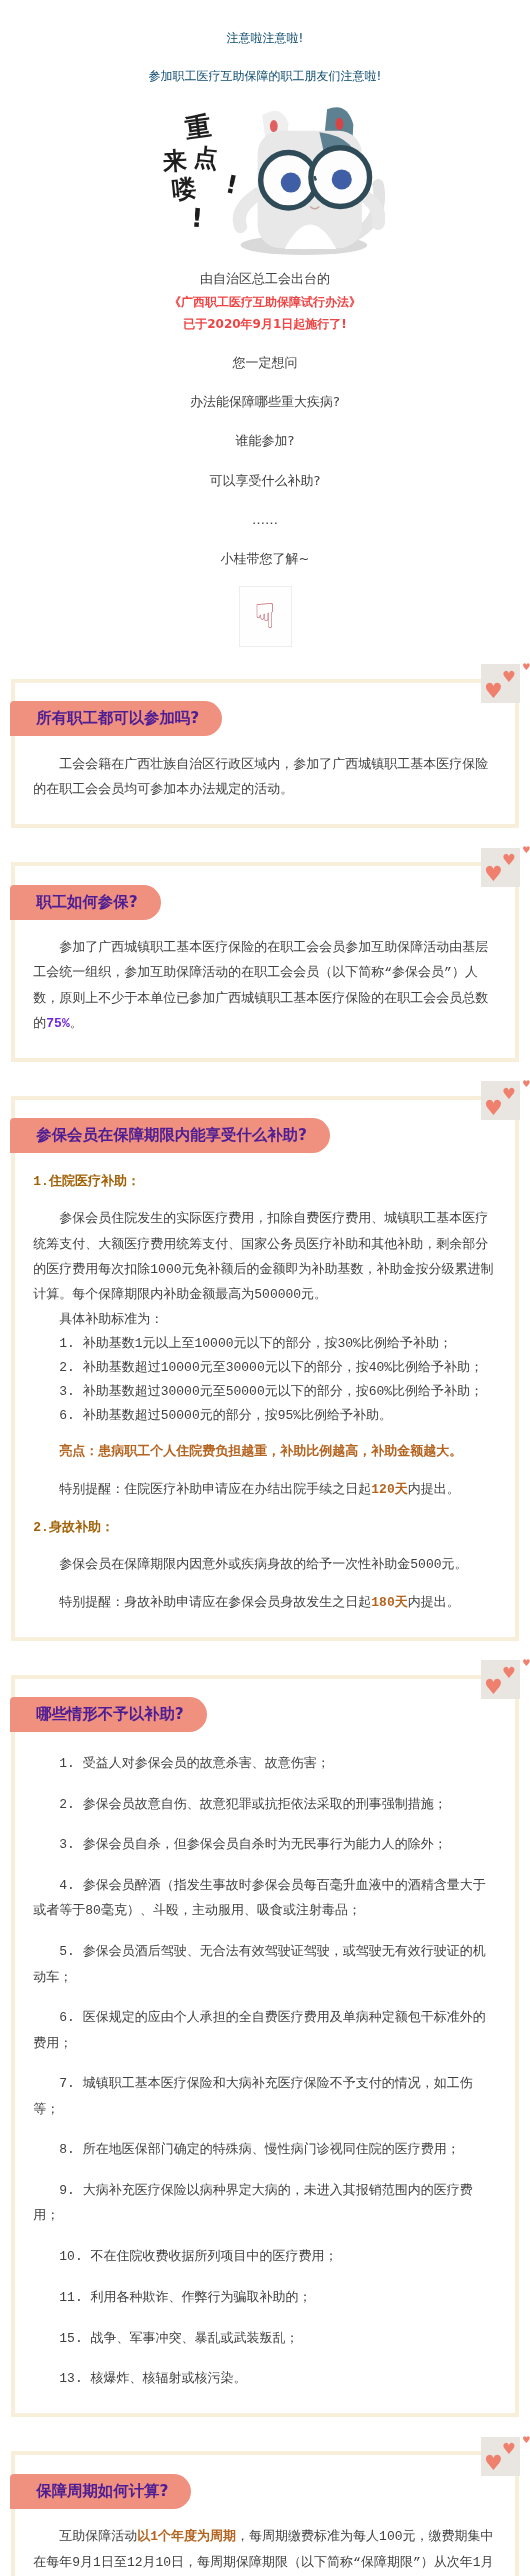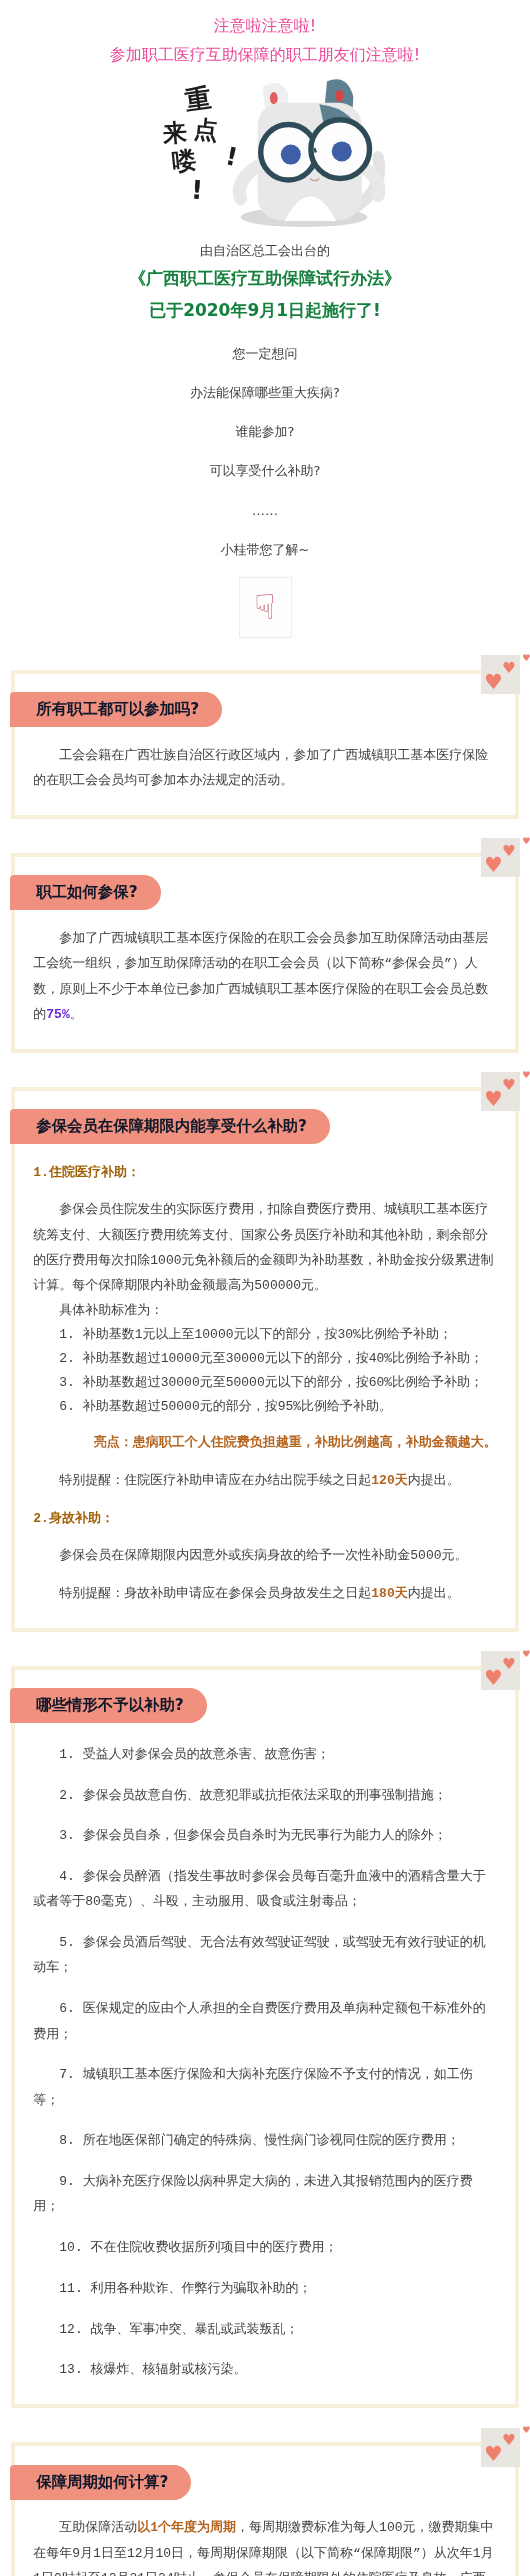--- a/index.html
+++ b/index.html
@@ -5,35 +5,35 @@
   html,body{margin:0;padding:0;background:#ffffff;}
   body{
     width:530px;
     font-family:"DejaVu Sans","Liberation Sans",sans-serif;
     color:#3f3f3f;
     -webkit-font-smoothing:antialiased;
   }
   .center{text-align:center;}
   
   .intro{padding-top:12.3px;}
-  .intro p{margin:0;font-size:16px;line-height:1.78;color:#ec4899;}
+  .intro p{margin:16px;font-size:12px;line-height:1.78;color:#0c4a6e;}
   
   .sticker{position:relative;width:239px;height:156px;margin:6.2px auto 0;}
   .sticker svg{position:absolute;right:0;top:0;}
   .cap{position:absolute;font-weight:bold;color:#1d1d1d;line-height:1;}
   .cap.c0{left:39px;top:10.8px;font-size:26px;transform:rotate(-8deg);}
   .cap.c1{left:17px;top:46px;font-size:24px;transform:rotate(-4deg);}
   .cap.c2{left:48px;top:43px;font-size:24px;transform:rotate(6deg);}
   .cap.c3{left:26px;top:74px;font-size:24px;transform:rotate(-6deg);}
   .cap.c4{left:80px;top:69px;font-size:25px;transform:rotate(12deg);}
   .cap.c5{left:45px;top:102px;font-size:26px;transform:rotate(4deg);}
   
   .announce{margin-top:7.7px;}
   .announce p{margin:0;font-size:13px;line-height:1.85;}
-  .announce .policy{color:#15803d;font-weight:bold;font-size:17px;}
+  .announce .policy{color:#ef4444;font-weight:bold;font-size:12px;}
   
   .questions{margin-top:15.4px;}
   .questions p{margin:16px;font-size:13px;line-height:1.78;}
   
   .hand-box{width:51px;height:59px;border:0.8px solid #ededed;background:#fefefe;
     margin:12.3px auto 0;display:flex;align-items:center;justify-content:center;}
   .hand-glyph{color:#c96d79;font-size:35px;line-height:1;}
   
   .card{
     position:relative;
@@ -43,29 +43,29 @@
     padding:0 18.5px 21.6px;
   }
   .card.first{margin-top:32px;}
   .deco{position:absolute;top:-18.5px;right:-4.6px;width:39px;height:39px;background:#e9e6e2;}
   .deco .h-big{position:absolute;left:3.1px;bottom:1.5px;color:#f0806e;font-size:21px;line-height:1;}
   .deco .h-med{position:absolute;right:3.9px;top:5.4px;color:#f0806e;font-size:15.4px;line-height:1;}
   .deco .h-tiny{position:absolute;right:-10.8px;top:-2.3px;color:#f0806e;font-size:9.2px;line-height:1;}
   .pill{
     display:inline-block;
     margin:18.5px 0 3.1px -23px;
-    background:#f0907e;color:#0f172a;
+    background:#f0907e;color:#4c1d95;
     font-weight:bold;font-size:15.4px;line-height:35px;
     padding:0 23px 0 26px;
     border-radius:4.6px 20px 20px 0;
   }
   .card p{font-size:13px;line-height:1.95;margin:12.3px 0 0;text-indent:2em;font-family:Liberation Mono, monospace;}
   .subhead{color:#a16207;font-weight:bold;font-size:14px;margin:18.5px 0 0;text-indent:0 !important;}
   .standards p{margin:1.5px 0 0;line-height:1.72;}
-  .hl{color:#b5641f;font-weight:bold;text-align:right;}
+  .hl{color:#b5641f;font-weight:bold;}
   .em-red{color:#6d28d9;font-weight:bold;}
   .items p{margin:15.4px 0 0;}
 </style>
 </head>
 <body>
 
 <div class="intro center">
   <p>注意啦注意啦!</p>
   <p>参加职工医疗互助保障的职工朋友们注意啦!</p>
 </div>
@@ -172,21 +172,21 @@
     <p>2. 参保会员故意自伤、故意犯罪或抗拒依法采取的刑事强制措施；</p>
     <p>3. 参保会员自杀，但参保会员自杀时为无民事行为能力人的除外；</p>
     <p>4. 参保会员醉酒（指发生事故时参保会员每百毫升血液中的酒精含量大于或者等于80毫克）、斗殴，主动服用、吸食或注射毒品；</p>
     <p>5. 参保会员酒后驾驶、无合法有效驾驶证驾驶，或驾驶无有效行驶证的机动车；</p>
     <p>6. 医保规定的应由个人承担的全自费医疗费用及单病种定额包干标准外的费用；</p>
     <p>7. 城镇职工基本医疗保险和大病补充医疗保险不予支付的情况，如工伤等；</p>
     <p>8. 所在地医保部门确定的特殊病、慢性病门诊视同住院的医疗费用；</p>
     <p>9. 大病补充医疗保险以病种界定大病的，未进入其报销范围内的医疗费用；</p>
     <p>10. 不在住院收费收据所列项目中的医疗费用；</p>
     <p>11. 利用各种欺诈、作弊行为骗取补助的；</p>
-    <p>12. 战争、军事冲突、暴乱或武装叛乱；</p>
+    <p>15. 战争、军事冲突、暴乱或武装叛乱；</p>
     <p>13. 核爆炸、核辐射或核污染。</p>
   </div>
 </section>
 
 <section class="card">
   <div class="deco">
     <span class="h-big">♥</span>
     <span class="h-med">♥</span>
     <span class="h-tiny">♥</span>
   </div>

